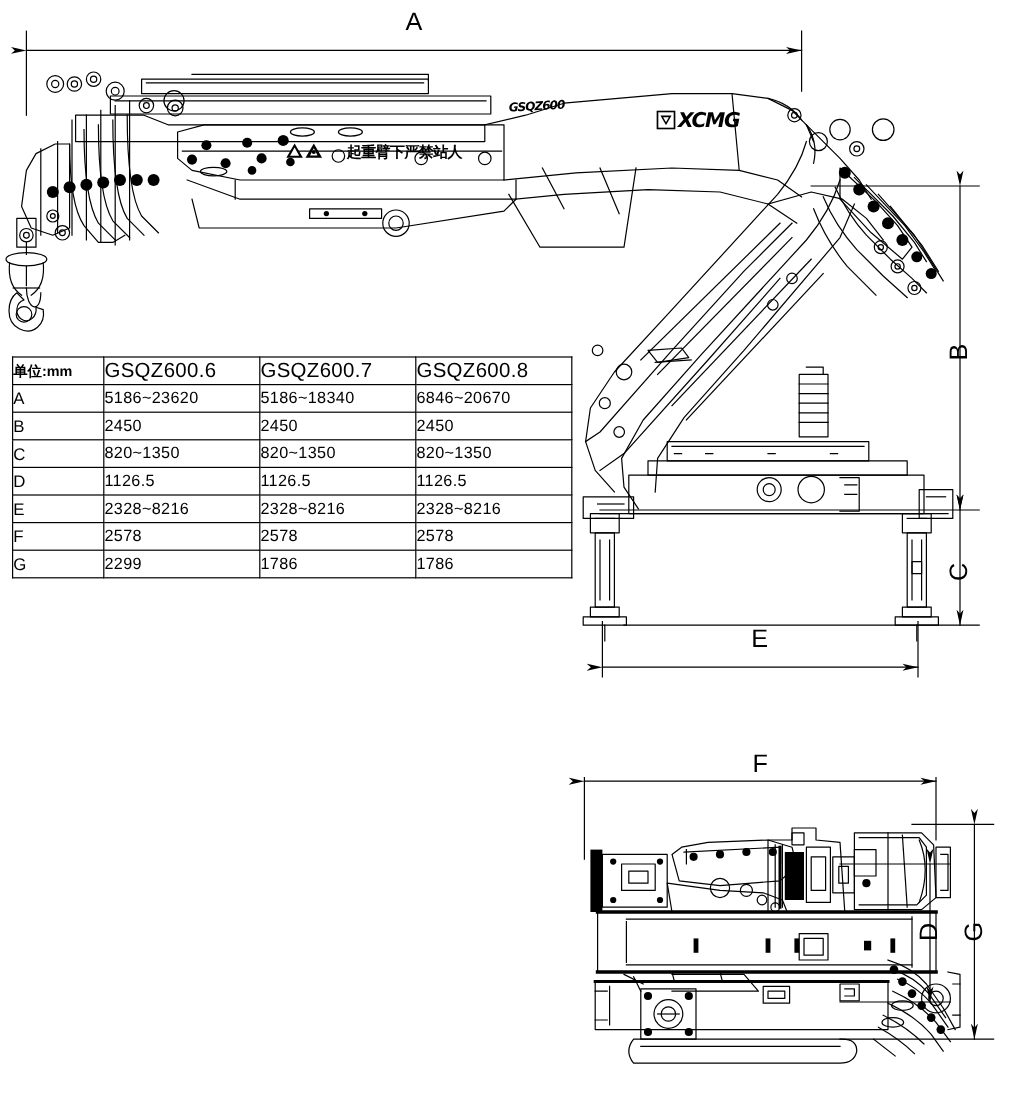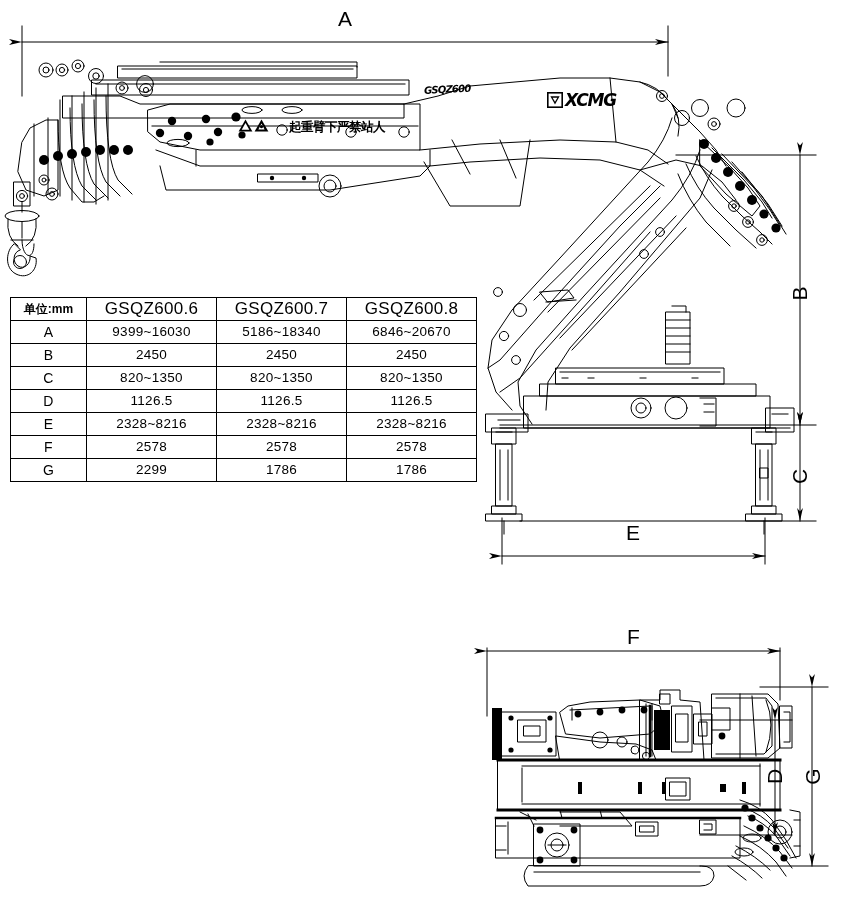--- a/index.html
+++ b/index.html
@@ -35,21 +35,21 @@
     width: 466px;
   }
   table.spec {
     border-collapse: collapse;
     width: 466px;
     table-layout: fixed;
     background: #fff;
   }
   table.spec td, table.spec th {
     border: 1.3px solid #000;
-    text-align: center;
+    text-align: left;
     font-family: "Liberation Sans", sans-serif;
     font-size: 13.5px;
     font-weight: 500;
     height: 22px;
     line-height: 22px;
     padding: 0;
     letter-spacing: .3px;
     color: #000;
     white-space: nowrap;
   }
@@ -551,21 +551,21 @@
         <tr>
           <th class="unit">单位:mm</th>
           <th class="model">GSQZ600.6</th>
           <th class="model">GSQZ600.7</th>
           <th class="model">GSQZ600.8</th>
         </tr>
       </thead>
       <tbody>
         <tr>
           <td class="rowlabel">A</td>
-          <td>9399~16030</td>
+          <td>5186~23620</td>
           <td>5186~18340</td>
           <td>6846~20670</td>
         </tr>
         <tr>
           <td class="rowlabel">B</td>
           <td>2450</td>
           <td>2450</td>
           <td>2450</td>
         </tr>
         <tr>

